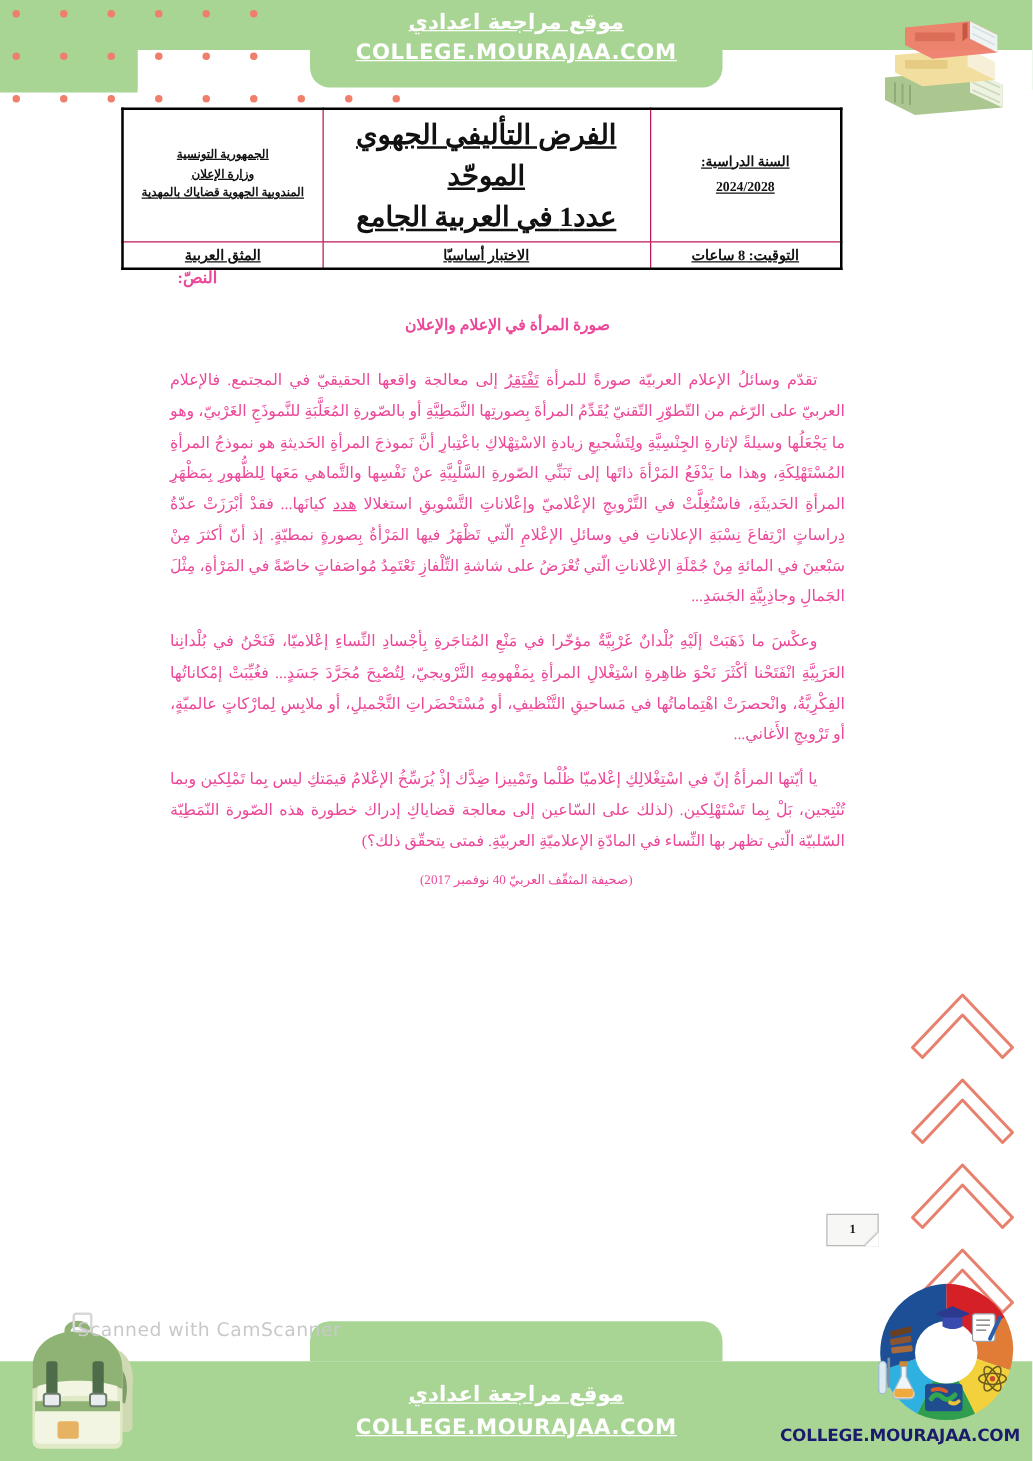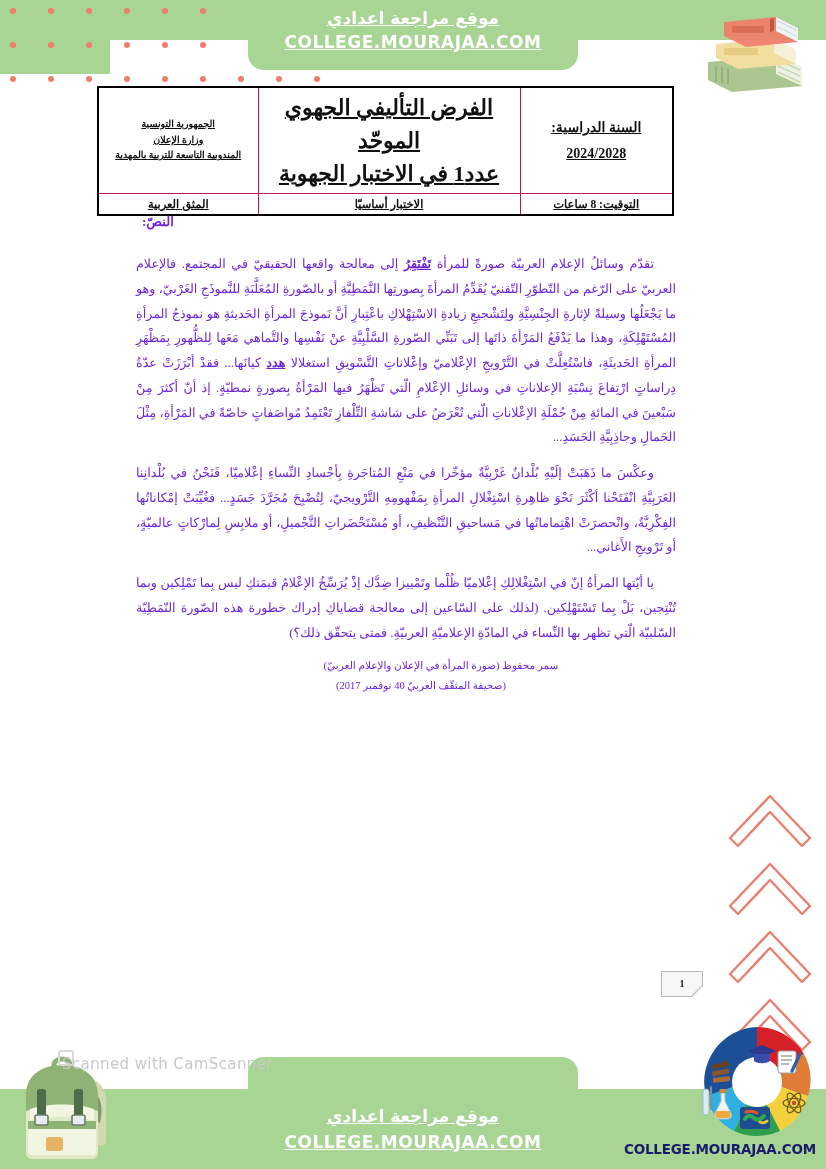--- a/index.html
+++ b/index.html
@@ -149,36 +149,36 @@
   .cell-title {
     width: 262px;
     font-size: 22px;
     font-weight: bold;
     line-height: 1.5;
     font-family: "Liberation Serif", serif;
     padding: 6px 8px;
   }
   .cell-year {
     width: 153px;
-    font-size: 14px;
+    font-size: 11px;
     line-height: 1.8;
     font-weight: bold;
     font-family: "Liberation Serif", serif;
   }
   .cell-year .yr-num { direction: ltr; unicode-bidi: embed; }
   .row2 td { font-size: 11.5px; font-weight: bold; padding: 4px; }
 
   
   .doc-body {
     position: absolute;
     top: 214px;
     left: 136px;
     width: 540px;
     z-index: 8;
-    color: #6d28d9;
+    color: #ec4899;
   }
   .label-nass {
     text-align: left;
     font-size: 13px;
     font-weight: bold;
     margin: 0 0 22px 6px;
   }
   .text-title {
     text-align: center;
     font-size: 12.5px;
@@ -187,21 +187,21 @@
   }
   p.para {
     font-size: 12.7px;
     line-height: 1.95;
     text-align: justify;
     text-align-last: right;
     margin: 0 0 11px 0;
     text-indent: 22px;
   }
   .u-bold {
-    font-weight: bold;
+    font-weight: normal;
     text-decoration: underline;
   }
   .src-line {
     text-align: center;
     font-size: 10.5px;
     margin: 2px 0 0 0;
     line-height: 1.7;
   }
   .src-line.s1 { margin-top: 12px; margin-right: -70px; }
   .src-line.s2 { margin-right: -30px; }
@@ -410,49 +410,49 @@
 <div class="hdr-table-wrap">
   <table class="hdr-table">
     <tbody>
         <tr>
       <td class="cell-year">
         <div>السنة الدراسية:</div>
         <div class="yr-num">2024/2028</div>
       </td>
       <td class="cell-title">
         <div>الفرض التأليفي الجهوي الموحّد</div>
-        <div>عدد1 في الاختبار الجهوية</div>
+        <div>عدد1 في العربية الجامع</div>
       </td>
       <td class="cell-admin">
         <div>الجمهورية التونسية</div>
         <div>وزارة الإعلان</div>
-        <div>المندوبية التاسعة للتربية بالمهدية</div>
+        <div>المندوبية الجهوية قضاياك بالمهدية</div>
       </td>
     </tr>
     <tr class="row2">
       <td>التوقيت: 8 ساعات</td>
       <td>الاختبار أساسيّا</td>
       <td>المثق العربية</td>
     </tr>
   </tbody>
     </table>
 </div>
 
 <div class="doc-body">
 
   <div class="label-nass">النصّ:</div>
 
+  <div class="text-title">صورة المرأة في الإعلام والإعلان</div>
 
   <p class="para"><span>تقدّم وسائلُ الإعلام العربيّة صورةً للمرأة </span><span class="u-bold">تَفْتَقِرُ</span><span> إلى معالجة واقعها الحقيقيّ في المجتمع. فالإعلام العربيّ على الرّغم من التّطوّرِ التّقنيّ يُقَدِّمُ المرأةَ بِصورتِها النَّمَطِيَّةِ أو بالصّورةِ المُعَلَّبَةِ للنَّموذَجِ الغَرْبيّ، وهو ما يَجْعَلُها وسيلةً لإثارةِ الجِنْسِيَّةِ ولِتَشْجيعِ زيادةِ الاسْتِهْلاكِ باعْتِبارِ أنَّ نَموذجَ المرأةِ الحَديثةِ هو نموذجُ المرأةِ المُسْتَهْلِكَةِ، وهذا ما يَدْفَعُ المَرْأةَ ذاتَها إلى تَبَنِّي الصّورةِ السَّلْبِيَّةِ عنْ نَفْسِها والتَّماهي مَعَها لِلظُّهورِ بِمَظْهَرِ المرأةِ الحَديثَةِ، فاسْتُغِلَّتْ في التَّرْويجِ الإعْلاميّ وإعْلاناتِ التَّسْويقِ استغلالا </span><span class="u-bold">هدد</span><span> كيانَها... فقدْ أبْرَزَتْ عدّةُ دِراساتٍ ارْتِفاعَ نِسْبَةِ الإعلاناتِ في وسائلِ الإعْلامِ الّتي تَظْهَرُ فيها المَرْأةُ بِصورةٍ نمطيّةٍ. إذ أنّ أكثرَ مِنْ سَبْعينَ في المائةِ مِنْ جُمْلَةِ الإعْلاناتِ الّتي تُعْرَضُ على شاشةِ التِّلْفازِ تَعْتَمِدُ مُواصَفاتٍ خاصّةً في المَرْأةِ، مِثْلَ الجَمالِ وجاذِبِيَّةِ الجَسَدِ...</span></p>
 
   <p class="para">وعكْسَ ما ذَهَبَتْ إلَيْهِ بُلْدانٌ غَرْبِيَّةٌ مؤخّرا في مَنْعِ المُتاجَرةِ بِأجْسادِ النِّساءِ إعْلاميّا، فَنَحْنُ في بُلْدانِنا العَرَبِيَّةِ انْفَتَحْنا أكْثَرَ نَحْوَ ظاهِرةِ اسْتِغْلالِ المرأةِ بِمَفْهومِهِ التَّرْويجيّ، لِتُصْبِحَ مُجَرَّدَ جَسَدٍ... فغُيِّبَتْ إمْكاناتُها الفِكْرِيَّةُ، وانْحصرَتْ اهْتِماماتُها في مَساحيقِ التَّنْظيفِ، أو مُسْتَحْضَراتِ التَّجْميلِ، أو ملابِسِ لِمارْكاتٍ عالميّةٍ، أو تَرْويجِ الأَغاني...</p>
 
   <p class="para">يا أيّتها المرأةُ إنّ في اسْتِغْلالِكِ إعْلاميّا ظُلْما وتَمْييزا ضِدَّك إذْ يُرَسِّخُ الإعْلامُ قيمَتكِ ليس بِما تَمْلِكين وبما تُنْتِجين، بَلْ بِما تَسْتَهْلِكين. (لذلك على السّاعين إلى معالجة قضاياكِ إدراك خطورة هذه الصّورة النّمَطِيّة السّلبيّة الّتي تظهر بها النِّساء في المادّةِ الإعلاميّةِ العربيّةِ. فمتى يتحقّق ذلك؟)</p>
 
-  <div class="src-line s1">سمر محفوظ (صورة المرأة في الإعلان والإعلام العربيّ)</div>
   <div class="src-line s2">(صحيفة المثقّف العربيّ 40 نوفمبر 2017)</div>
 </div>
 
 <div class="page-num-box">
   <span class="pn">1</span>
   <span class="page-num-fold"></span>
 </div>
 
 <svg class="chevrons" viewBox="0 0 104 280">
   <g fill="none" stroke="#e8806e" stroke-width="2.4" stroke-linejoin="round">

